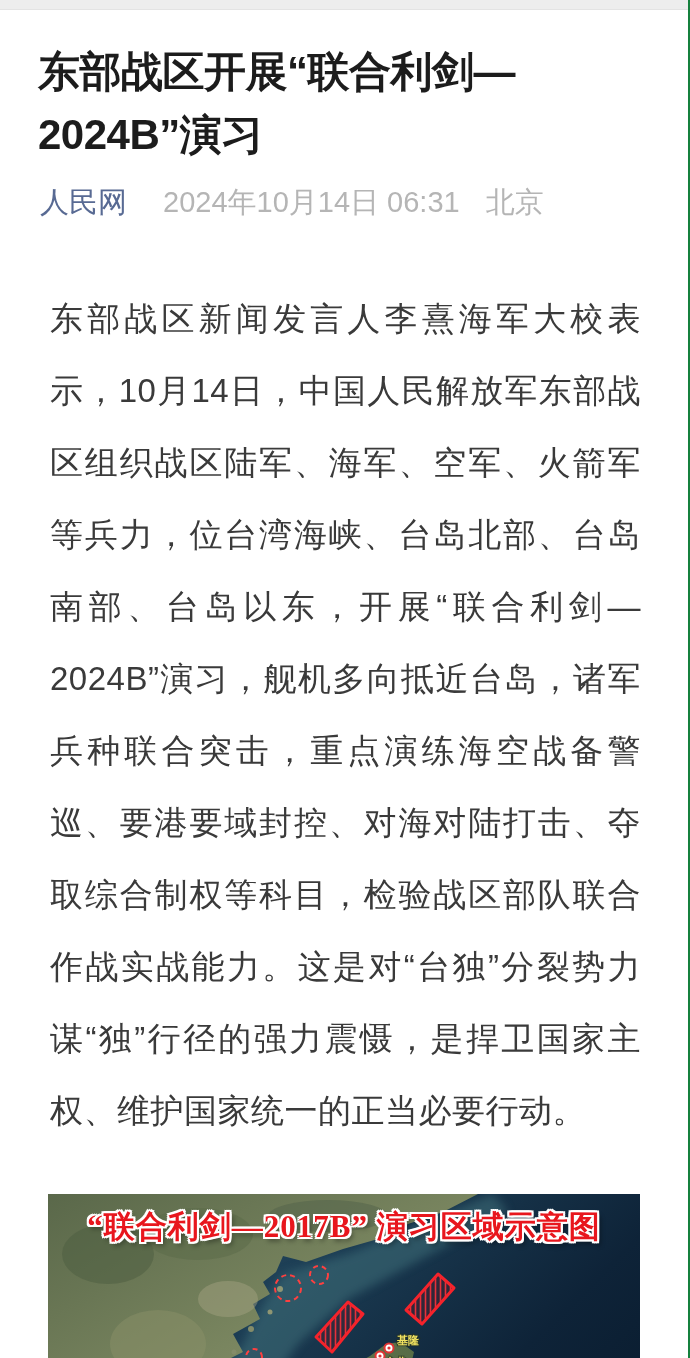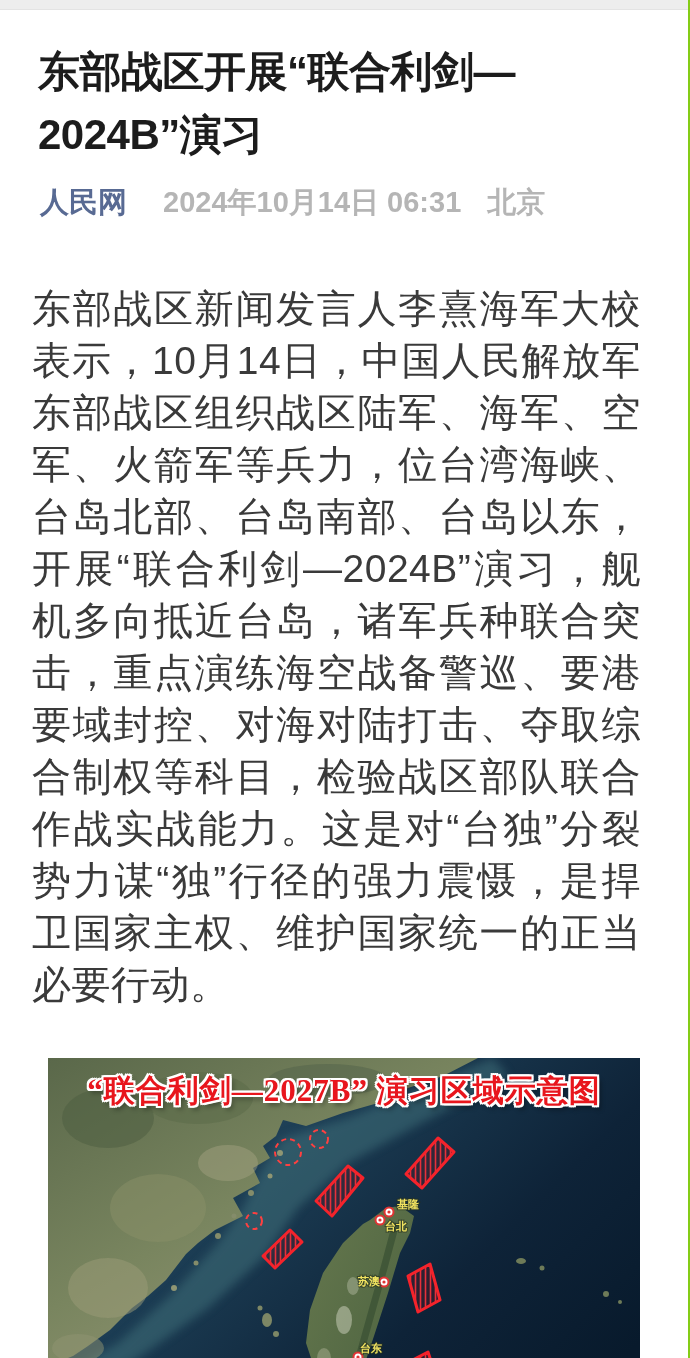--- a/index.html
+++ b/index.html
@@ -1,43 +1,42 @@
 <!DOCTYPE html>
 <html style="--source-blue: #586a93; --meta-gray: #b5b5b5; --title-black: #1c1c1c; --body-gray: #3a3a3a; --caption-gray: #8d8d8d; --footer-gray: #dcdcdc; --zone-red: #f5232b; --map-title-red: #e8161d; --city-yellow: #f2e360;"><head>
 <meta charset="utf-8">
 <style>
   html,body{margin:0;padding:0;background:#ffffff;}
   #page{
     position:relative;
     width:690px;height:1358px;
     overflow:hidden;
     background:#ffffff;
-    border-right:2px solid #84cc16;
+    border-right:2px solid #15803d;
     box-sizing:border-box;
     font-family:"Liberation Sans", sans-serif;
   }
   #top-strip{height:9px;background:#ededed;border-bottom:1px solid #e3e3e3;}
   h1.article-title{
     margin:30px 30px 0 38px;
     font-size:42px;line-height:63px;font-weight:700;
     letter-spacing:-0.5px;
     color:var(--title-black);
   }
   .byline{
     margin:17px 38px 0 40px;
     display:flex;align-items:center;
     font-size:29px;
-    font-weight:bold;
   }
   .source-link{color:var(--source-blue);text-decoration:none;}
   .pub-date{color:var(--meta-gray);margin-left:36px;}
   .pub-loc{color:var(--meta-gray);margin-left:26px;}
   .article-body{
-    margin:60px 47px 0 32px;
-    font-size:39px;line-height:52px;
+    margin:60px 47px 0 50px;
+    font-size:33px;line-height:72px;
     color:var(--body-gray);
     text-align:justify;
     letter-spacing:0.5px;
   }
   .map-figure{
     position:relative;
     width:592px;height:406px;
     margin:47px 0 0 48px;
     overflow:hidden;
     background:#10243a;
@@ -182,21 +181,21 @@
           <text x="332" y="227" text-anchor="end" class="city-label">苏澳</text>
           <circle cx="310" cy="299" r="4.5" class="city-marker"></circle>
           <circle cx="310" cy="299" r="1.6" class="city-dot"></circle>
           <text x="312" y="294" text-anchor="start" class="city-label">台东</text>
           <circle cx="265" cy="314" r="4.5" class="city-marker"></circle>
           <circle cx="265" cy="314" r="1.6" class="city-dot"></circle>
           <text x="269" y="310" text-anchor="start" class="city-label">高雄</text>
         </g>
     </svg>
 
-    <div class="map-title">“联合利剑—2027B” 演习区域示意图</div>
+    <div class="map-title">“联合利剑—2017B” 演习区域示意图</div>
 
     <div class="map-watermark">
       <svg width="30" height="24" viewBox="0 0 30 24">
         <circle cx="11" cy="10" r="9" fill="rgba(255,255,255,0.82)"></circle>
         <circle cx="8" cy="8" r="1.3" fill="#12283c"></circle>
         <circle cx="14" cy="8" r="1.3" fill="#12283c"></circle>
         <path d="M7 22 L9 17 L13 19 Z" fill="rgba(255,255,255,0.82)"></path>
         <circle cx="22" cy="15" r="6.5" fill="rgba(255,255,255,0.82)"></circle>
         <circle cx="20" cy="14" r="1.1" fill="#12283c"></circle>
         <circle cx="24.5" cy="14" r="1.1" fill="#12283c"></circle>

